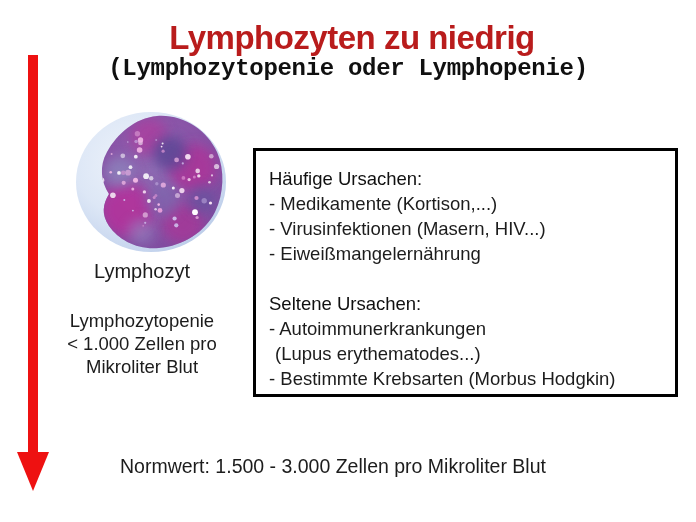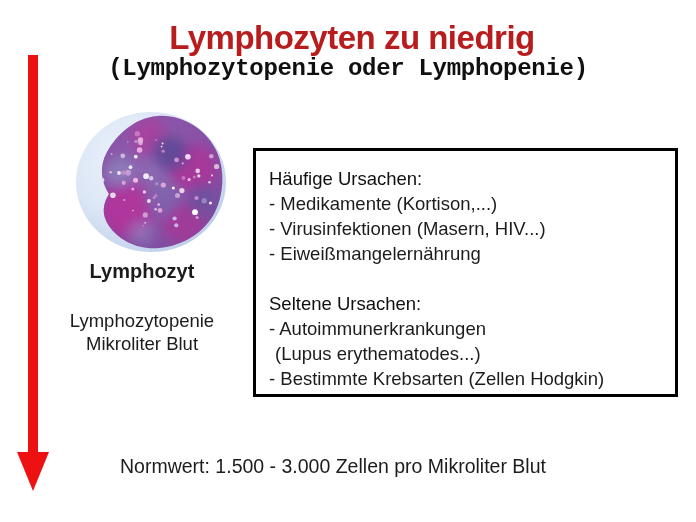--- a/index.html
+++ b/index.html
@@ -49,21 +49,20 @@
     border-right: 16px solid transparent;
     border-top: 39px solid var(--arrow-color, #ee1111);
   }
   .cell-svg { position: absolute; left: 75px; top: 110px; }
   .cell-label {
     position: absolute;
     top: 258px; left: 30px; width: 224px;
     text-align: center;
     font-size: 20px;
     line-height: 26px;
-    font-weight: bold;
   }
   .cell-caption {
     position: absolute;
     top: 309px; left: 28px; width: 228px;
     text-align: center;
     font-size: 18.5px;
     line-height: 23px;
   }
   .causes-box {
     position: absolute;
@@ -195,30 +194,31 @@
           <circle cx="122.7" cy="60.9" r="2.3" fill="#ffffff" opacity="0.73"></circle>
           <circle cx="69.4" cy="81.9" r="1.7" fill="#fce8f7" opacity="0.84"></circle>
         </g>
     </g>
   </svg>
 
   <div class="cell-label">Lymphozyt</div>
 
   <div class="cell-caption">
     <div>Lymphozytopenie</div>
+    <div>&lt; 1.000 Zellen pro</div>
     <div>Mikroliter Blut</div>
   </div>
 
   <div class="causes-box">
     <div class="causes-heading">Häufige Ursachen:</div>
     <div class="cause-item">- Medikamente (Kortison,...)</div>
     <div class="cause-item">- Virusinfektionen (Masern, HIV...)</div>
     <div class="cause-item">- Eiweißmangelernährung</div>
     <div class="box-spacer"></div>
     <div class="causes-heading">Seltene Ursachen:</div>
     <div class="cause-item">- Autoimmunerkrankungen</div>
     <div class="cause-item cont">(Lupus erythematodes...)</div>
-    <div class="cause-item">- Bestimmte Krebsarten (Zellen Hodgkin)</div>
+    <div class="cause-item">- Bestimmte Krebsarten (Morbus Hodgkin)</div>
   </div>
 
   <div class="normal-value">Normwert: 1.500 - 3.000 Zellen pro Mikroliter Blut</div>
 
 </div>
 
 </body></html>

